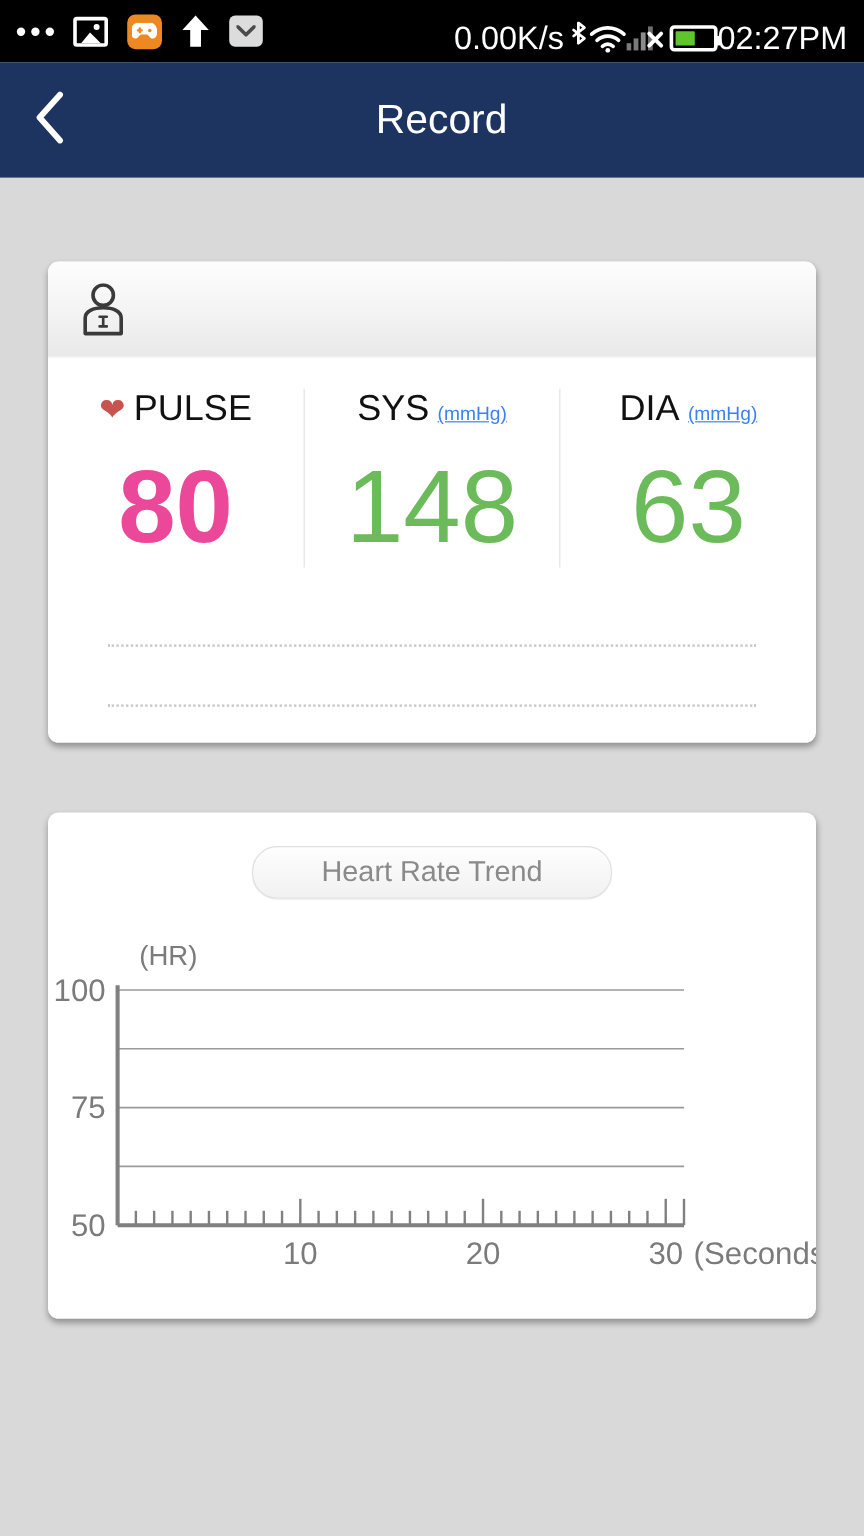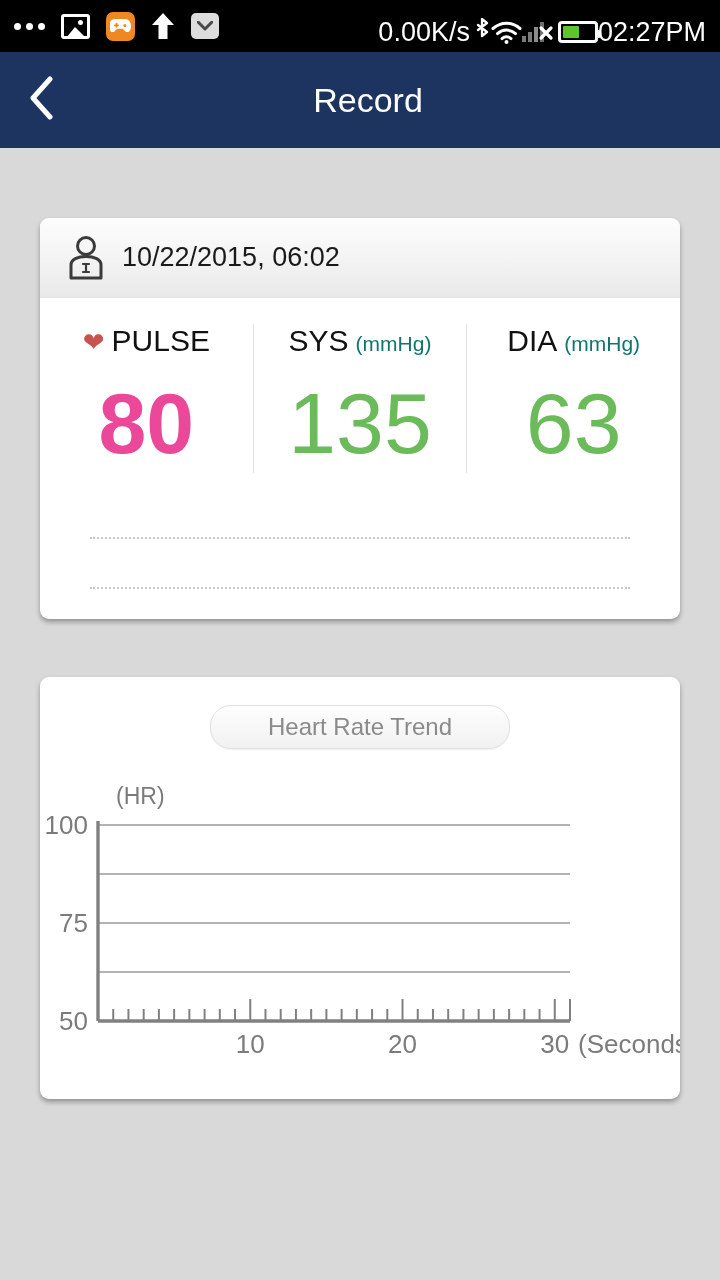--- a/index.html
+++ b/index.html
@@ -86,21 +86,21 @@
   }
   .person-icon svg{ display:block; }
   .record-date{ font-size:27px; color:#1a1a1a; }
 
   .vitals{ display:flex; padding:26px 0 6px; }
   .vital{ flex:1; display:flex; flex-direction:column; align-items:center; }
   .vital + .vital{ border-left:1px solid #e3e3e3; }
   .vital-head{ display:flex; align-items:baseline; gap:7px; height:44px; }
   .heart-icon{ font-size:26px; color:#c7534e; line-height:1; }
   .vital-label{ font-size:30px; color:#111; }
-  .vital-unit{ font-size:21px; color:#0f766e; }
+  .vital-unit{ font-size:16px; color:#3b82f6;text-decoration:underline; }
   .vital-value{ font-size:86px; font-weight:bold; line-height:1.15; margin-top:6px; }
   .v-pulse .vital-value{ color:#ec4899; }
   .v-sys .vital-value, .v-dia .vital-value{ color:#6cbb5a; font-weight:400; }
 
   .note-area{ padding:10px 50px 30px; }
   .note-label{
     font-size:24px; font-style:italic; font-weight:bold;
     color:#5a5a5a; margin-bottom:46px;
   }
   .note-line{ border-bottom:2px dotted #c9c9c9; height:50px; }
@@ -197,38 +197,37 @@
 
   <div class="card" id="record-card">
     <div class="card-head">
       <span class="person-icon">
         <svg width="40" height="44" viewBox="0 0 40 44">
           <circle cx="20" cy="10" r="8.5" stroke="#3a3a3a" stroke-width="3" fill="none"></circle>
           <path d="M5 42V29c0-5.5 6.7-8.5 15-8.5S35 23.5 35 29v13z" stroke="#3a3a3a" stroke-width="3" fill="none" stroke-linejoin="round"></path>
           <path d="M17 28h6M20 28v8M17 36h6" stroke="#3a3a3a" stroke-width="2.2" stroke-linecap="round"></path>
         </svg>
       </span>
-      <span class="record-date">10/22/2015, 06:02</span>
     </div>
 
     <div class="vitals">
       <div class="vital v-pulse">
         <div class="vital-head">
           <span class="heart-icon">❤</span>
           <span class="vital-label">PULSE</span>
         </div>
         <div class="vital-value">80</div>
       </div>
 
       <div class="vital v-sys">
         <div class="vital-head">
           <span class="vital-label">SYS</span>
           <span class="vital-unit">(mmHg)</span>
         </div>
-        <div class="vital-value">135</div>
+        <div class="vital-value">148</div>
       </div>
 
       <div class="vital v-dia">
         <div class="vital-head">
           <span class="vital-label">DIA</span>
           <span class="vital-unit">(mmHg)</span>
         </div>
         <div class="vital-value">63</div>
       </div>
     </div>

